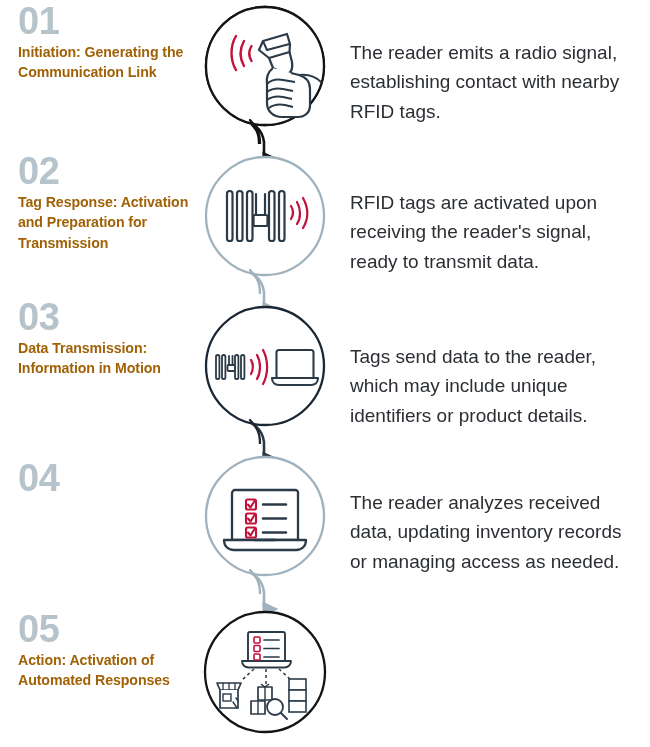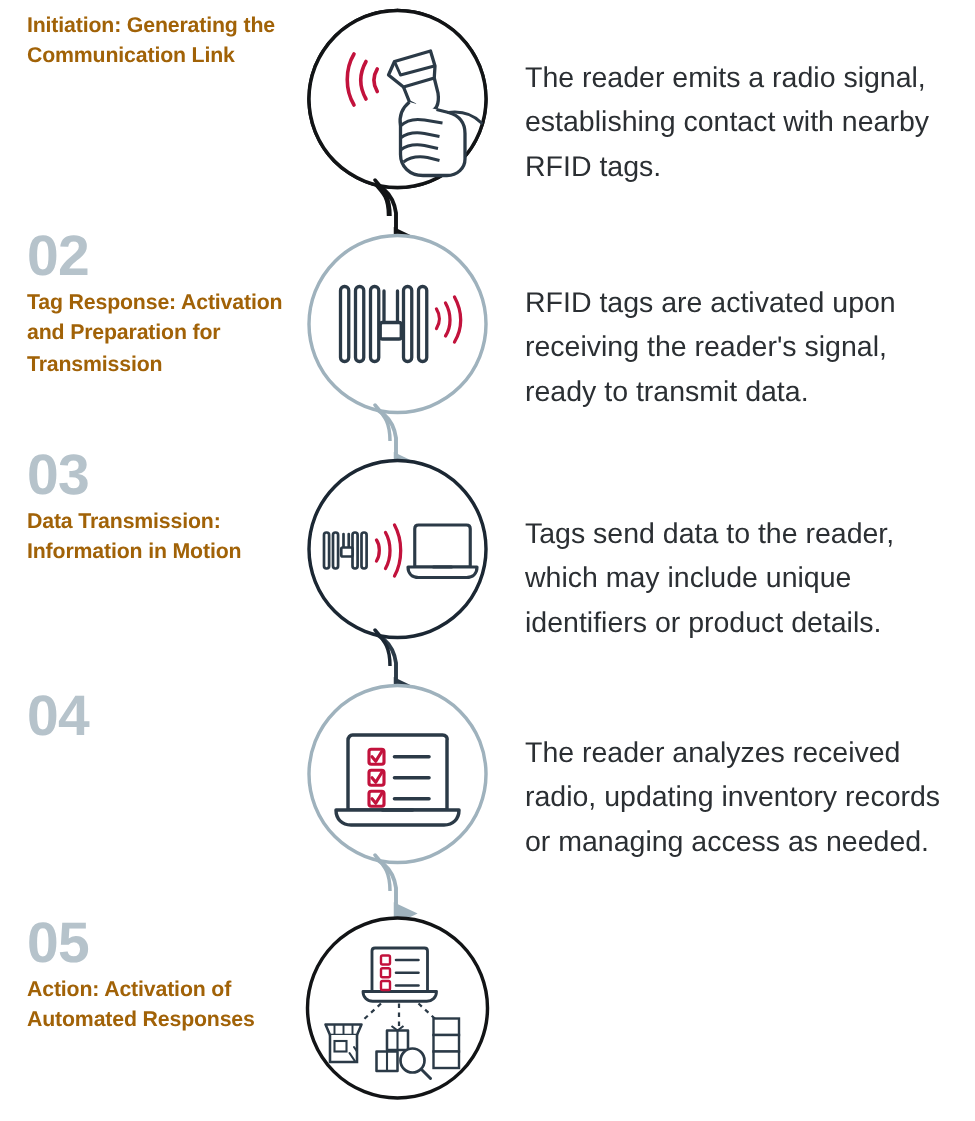--- a/index.html
+++ b/index.html
@@ -110,20 +110,21 @@
       <path d="M236 416 C 254 423, 262 428, 264 442 L264 459" stroke="#2b3a47" stroke-width="2.6" fill="none" stroke-linecap="round" marker-end="url(#ah-navy)"></path>
     </g>
 
     <g>
       <path d="M236 566 C 254 573, 262 578, 264 592 L264 609" stroke="#9fb2bd" stroke-width="2.6" fill="none" stroke-linecap="round" marker-end="url(#ah-light)"></path>
     </g>
   </svg>
 
   <div class="step-row" style="top:0px;">
     <div class="left-col" style="top:4px;">
+      <div class="step-number">01</div>
       <div class="step-title">Initiation: Generating the Communication Link</div>
     </div>
 
     <div class="circle-wrap" style="top:4px;">
       <svg viewBox="0 0 124 140" width="124" height="140" fill="none">
 
         <g>
           <path d="M62 3 A59 59 0 1 1 61.9 3
                    M 46 117.5 C 53 125, 56 128, 56 140" stroke="#121416" stroke-width="2.3" fill="#fff" stroke-linecap="round"></path>
           <circle cx="62" cy="62" r="59" stroke="#121416" stroke-width="2.3" fill="#fff"></circle>
@@ -259,21 +260,21 @@
           <path d="M60 64.5 L83 64.5" stroke="#2b3a47" stroke-width="2.4" stroke-linecap="round"></path>
 
           <rect x="43" y="73.5" width="10" height="10" rx="1.5" stroke="#c2123c" stroke-width="2.1" fill="#fff"></rect>
           <path d="M45 78.5 L47.5 81.5 L51.5 75" stroke="#c2123c" stroke-width="2.1" fill="none" stroke-linecap="round" stroke-linejoin="round"></path>
           <path d="M60 78.5 L83 78.5" stroke="#2b3a47" stroke-width="2.4" stroke-linecap="round"></path>
         </g>
       </svg>
     </div>
 
     <div class="right-col" style="top:38px;">
-      <div class="step-desc">The reader analyzes received radio, updating inventory records or managing access as needed.</div>
+      <div class="step-desc">The reader analyzes received data, updating inventory records or managing access as needed.</div>
     </div>
   </div>
 
   <div class="step-row" style="top:600px;">
     <div class="left-col" style="top:12px;">
       <div class="step-number">05</div>
       <div class="step-title">Action: Activation of Automated Responses</div>
     </div>
 
     <div class="circle-wrap" style="top:8px;">

